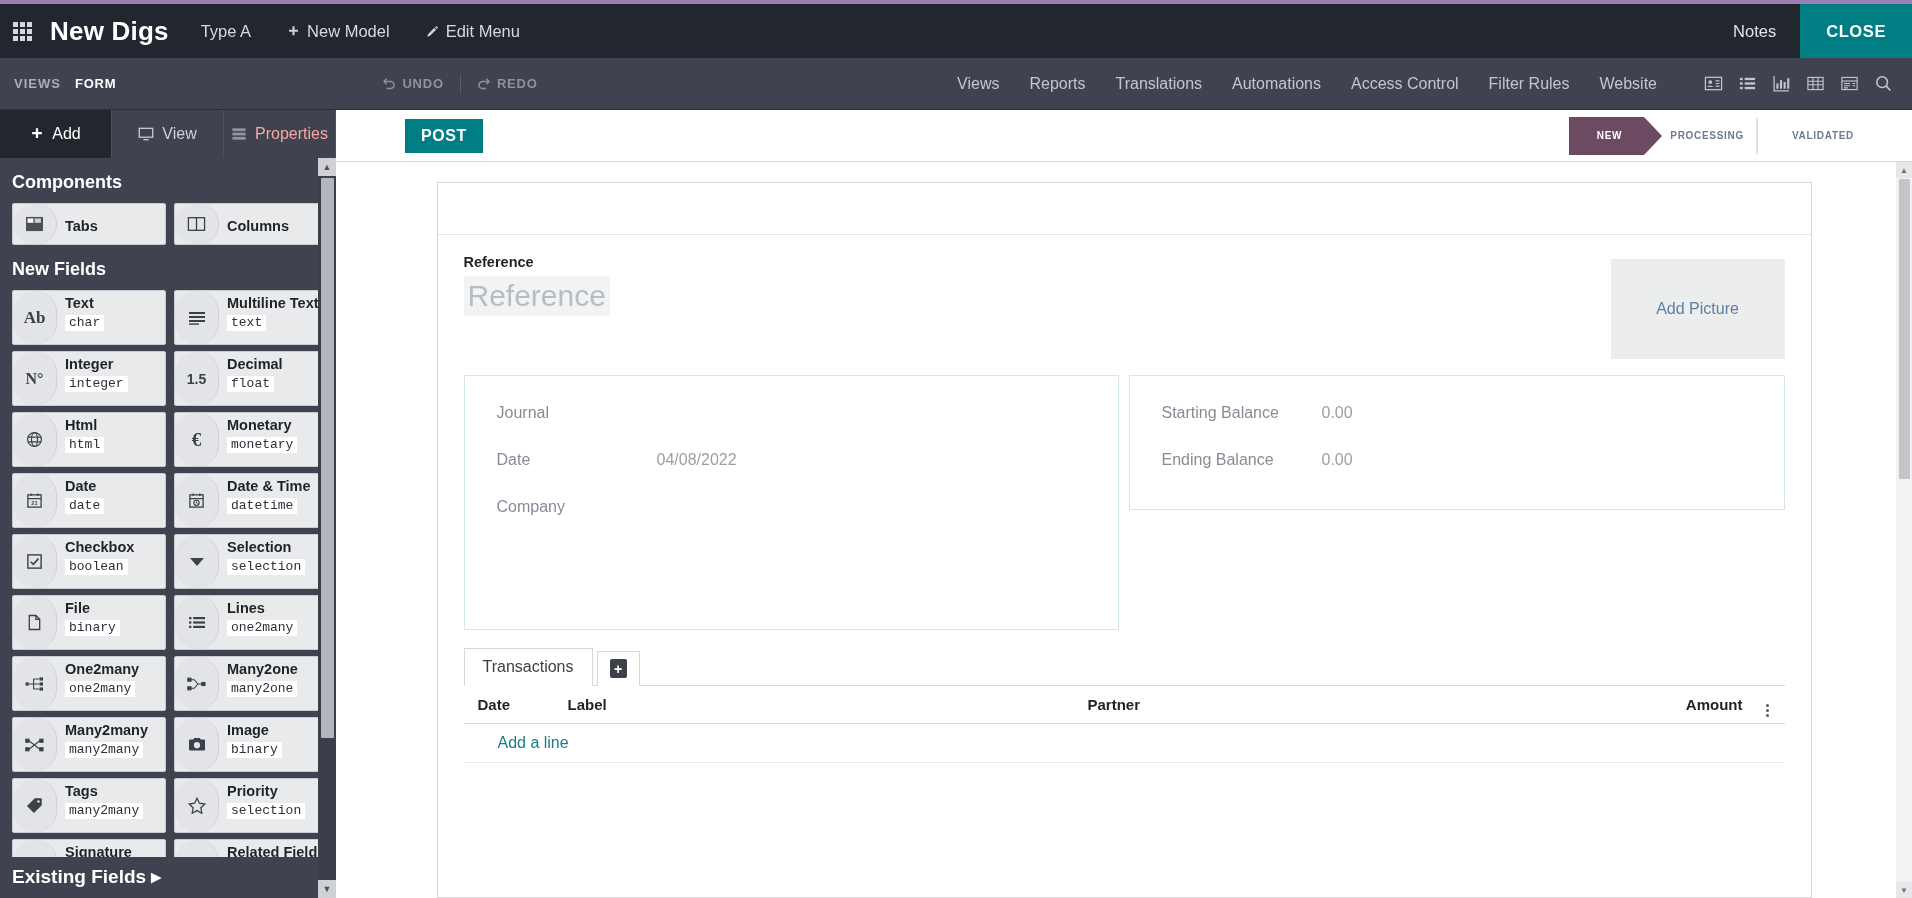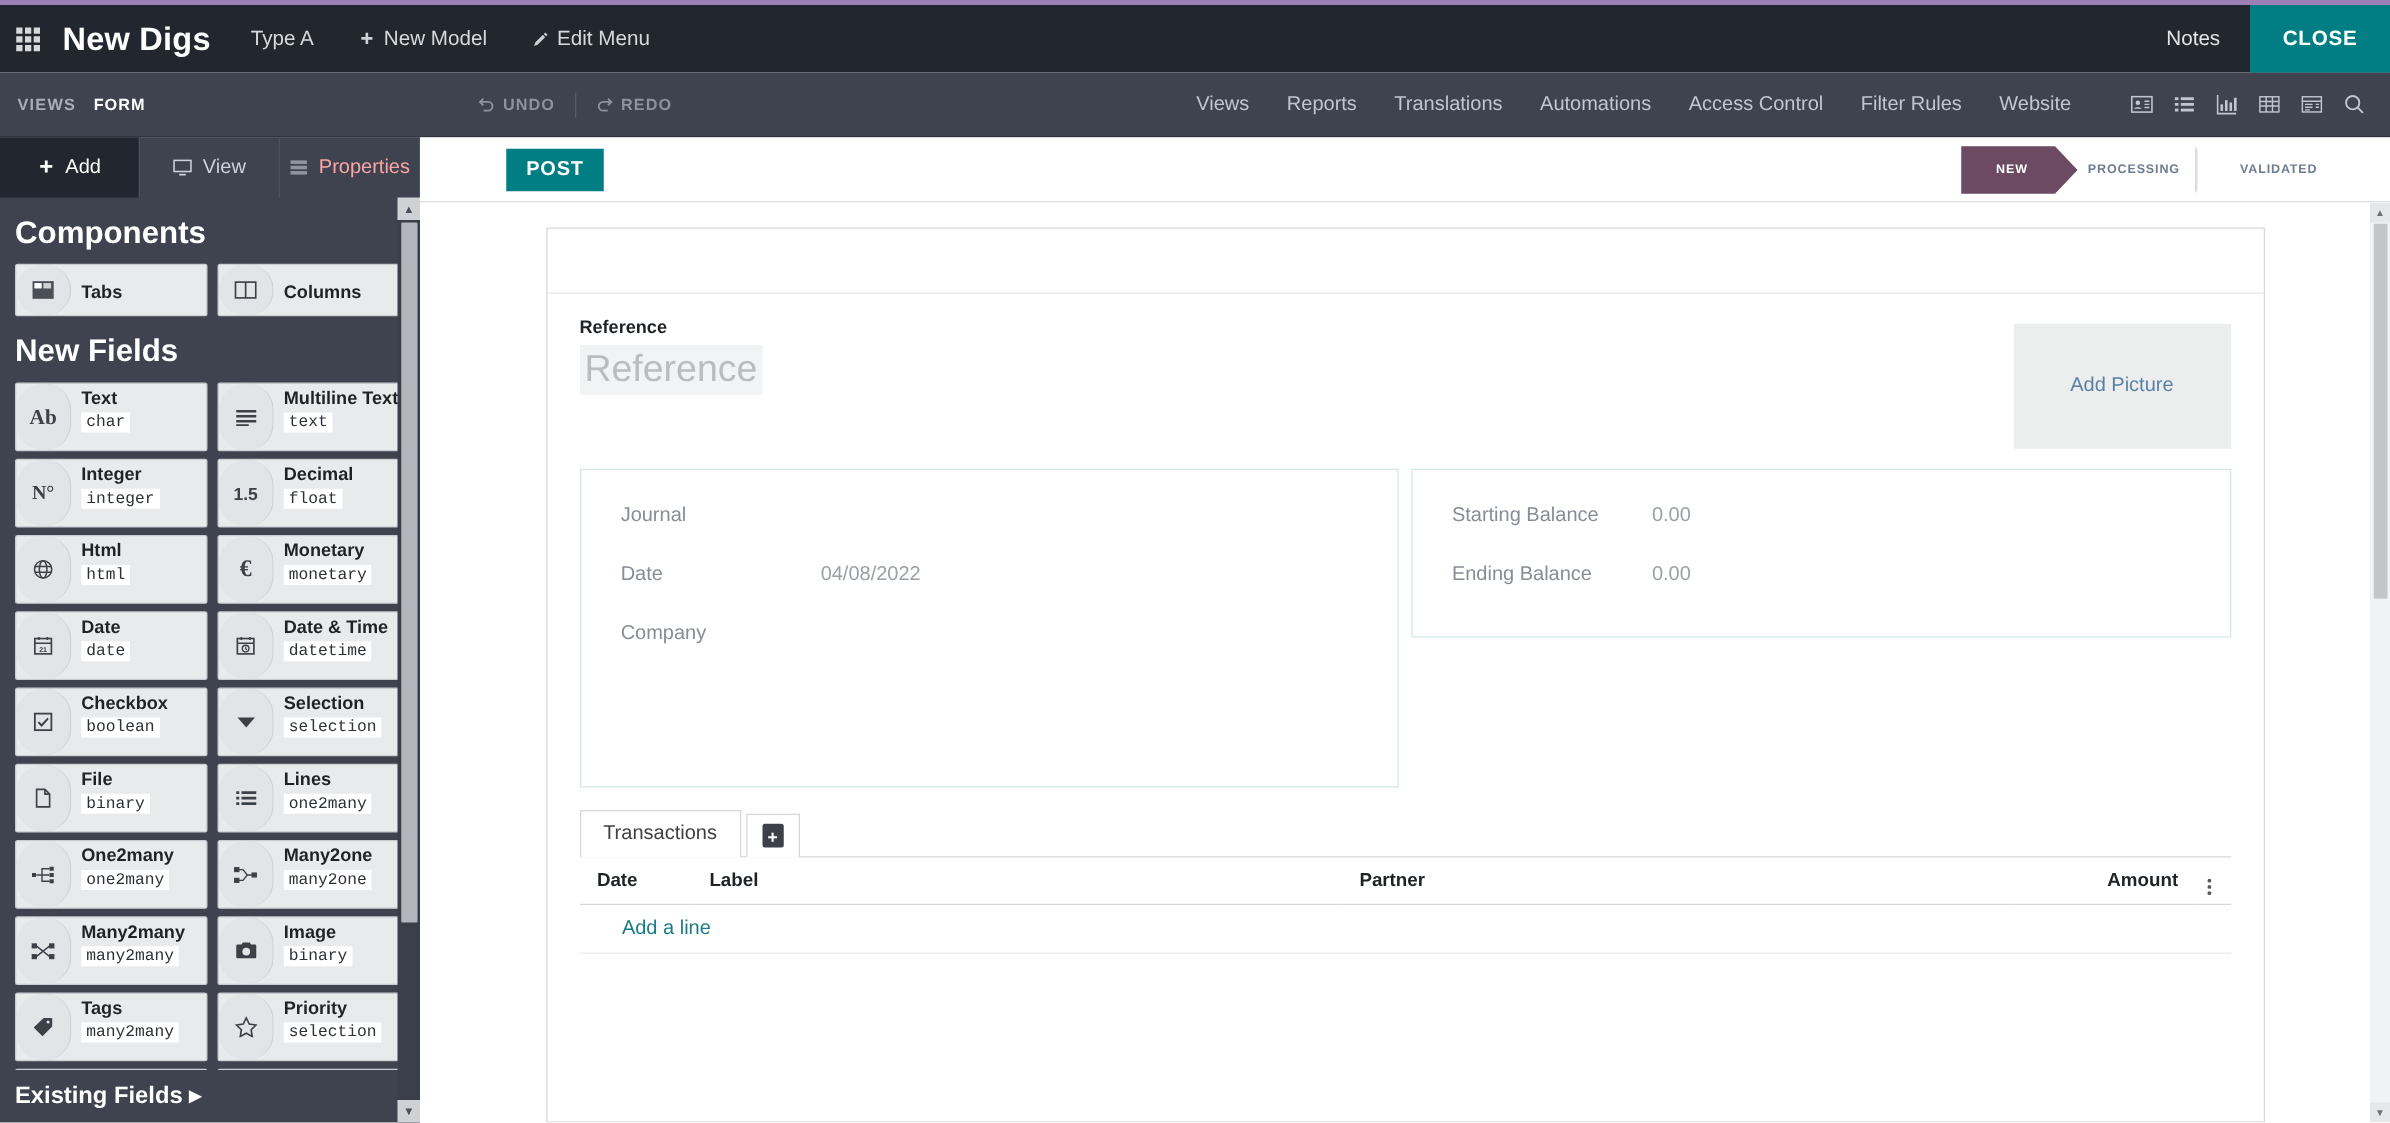--- a/index.html
+++ b/index.html
@@ -86,21 +86,21 @@
     flex: 1; display: flex; align-items: center; justify-content: center;
     gap: 8px; font-size: 16px; color: #cfd1d8; cursor: pointer;
     border-right: 1px solid #4b5160;
   }
   .sb-tab.active { background: #22262e; color: #ffffff; }
   .sb-tab.dim { color: #fca5a5; }
   #sidebar-scroll {
     flex: 1; overflow: hidden; padding: 0 8px 0 12px; position: relative;
   }
   .sb-heading {
-    font-size: 25px; font-weight: bold; color: #ffffff; padding: 14px 0 10px 0;
+    font-size: 18px; font-weight: bold; color: #ffffff; padding: 14px 0 10px 0;
   }
   .card-grid { display: grid; grid-template-columns: 1fr 1fr; gap: 6px 8px; }
   .fcard {
     display: flex; background: #e9eaec; border-radius: 2px; overflow: hidden;
     height: 42px; align-items: stretch; cursor: grab; border: 1px solid #c9ccd1;
   }
   .fcard.tall { height: 55px; }
   .fcard-ico {
     width: 44px; flex: none; display: flex; align-items: center; justify-content: center;
     background: #e3e4e7; border-right: 1px solid #cfd1d5; color: #3c4149;

